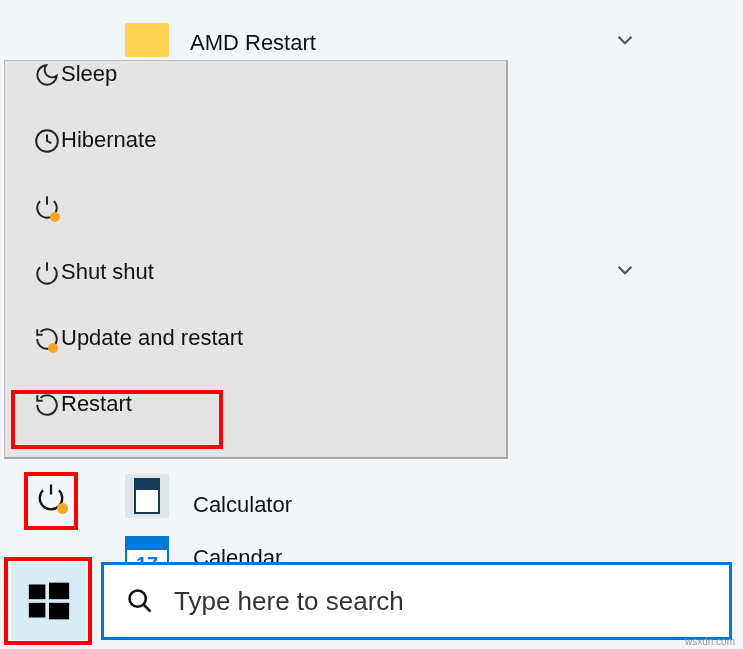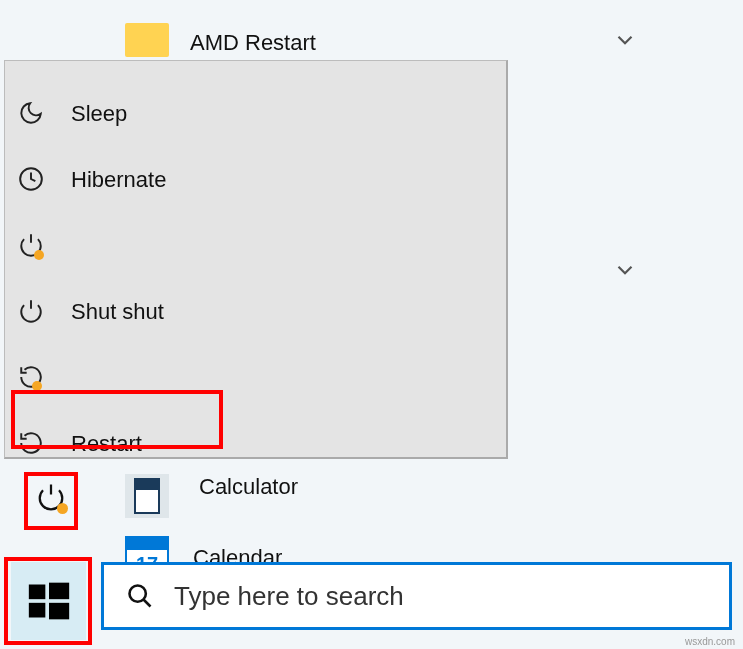--- a/index.html
+++ b/index.html
@@ -35,22 +35,22 @@
     .bg-chevron-2 {
       position: absolute;
       top: 257px;
       right: 105px;
     }
     .bg-calculator-row {
       position: absolute;
       top: 474px;
       left: 125px;
       display: flex;
-      align-items: flex-start;
-      gap: 30px;
+      align-items: flex-end;
+      gap: 24px;
     }
     .bg-calendar-row {
       position: absolute;
       top: 536px;
       left: 125px;
       display: flex;
       align-items: center;
       gap: 24px;
       justify-content: center;
     }
@@ -68,24 +68,23 @@
       top: 60px;
       left: 4px;
       width: 504px;
       background: #e4e4e4;
       border: 1px solid #bcbcbc;
       border-right: 2px solid #aaa;
       border-bottom: 2px solid #aaa;
     }
     .menu-item {
       display: flex;
-      align-items: flex-end;
+      align-items: flex-start;
       height: 66px;
-      padding-left: 12px;
-      gap: 26px;
+      padding-left: 28px;
       cursor: default;
     }
     .menu-item-icon {
       width: 28px;
       height: 28px;
       display: flex;
       align-items: center;
       justify-content: center;
       color: #222;
     }
@@ -150,21 +149,21 @@
       display: flex;
       align-items: center;
       justify-content: center;
       cursor: pointer;
     }
     .search-bar {
       position: absolute;
       top: 562px;
       left: 101px;
       width: 631px;
-      height: 68px;
+      height: 78px;
       background: #ffffff;
       border: 3px solid #0078d7;
       display: flex;
       align-items: center;
       padding-left: 22px;
       gap: 20px;
     }
     .search-text {
       font-size: 26px;
       color: #333;
@@ -271,20 +270,21 @@
   </div>
 
   <div class="menu-item">
     <div class="menu-item-icon icon-wrap">
       <svg viewBox="0 0 24 24" width="26" height="26" fill="none" stroke="currentColor" stroke-width="1.8">
           <path d="M3 12a9 9 0 1 0 3-6.7"></path>
           <polyline points="3 3 3 8 8 8"></polyline>
         </svg>
       <div class="orange-dot" style="bottom:0px; right:3px;"></div>
     </div>
+    <span class="menu-item-label">Update and restart</span>
   </div>
 
   <div class="menu-item">
     <div class="menu-item-icon">
       <svg viewBox="0 0 24 24" width="26" height="26" fill="none" stroke="currentColor" stroke-width="1.8">
           <path d="M3 12a9 9 0 1 0 3-6.7"></path>
           <polyline points="3 3 3 8 8 8"></polyline>
         </svg>
     </div>
     <span class="menu-item-label">Restart</span>

